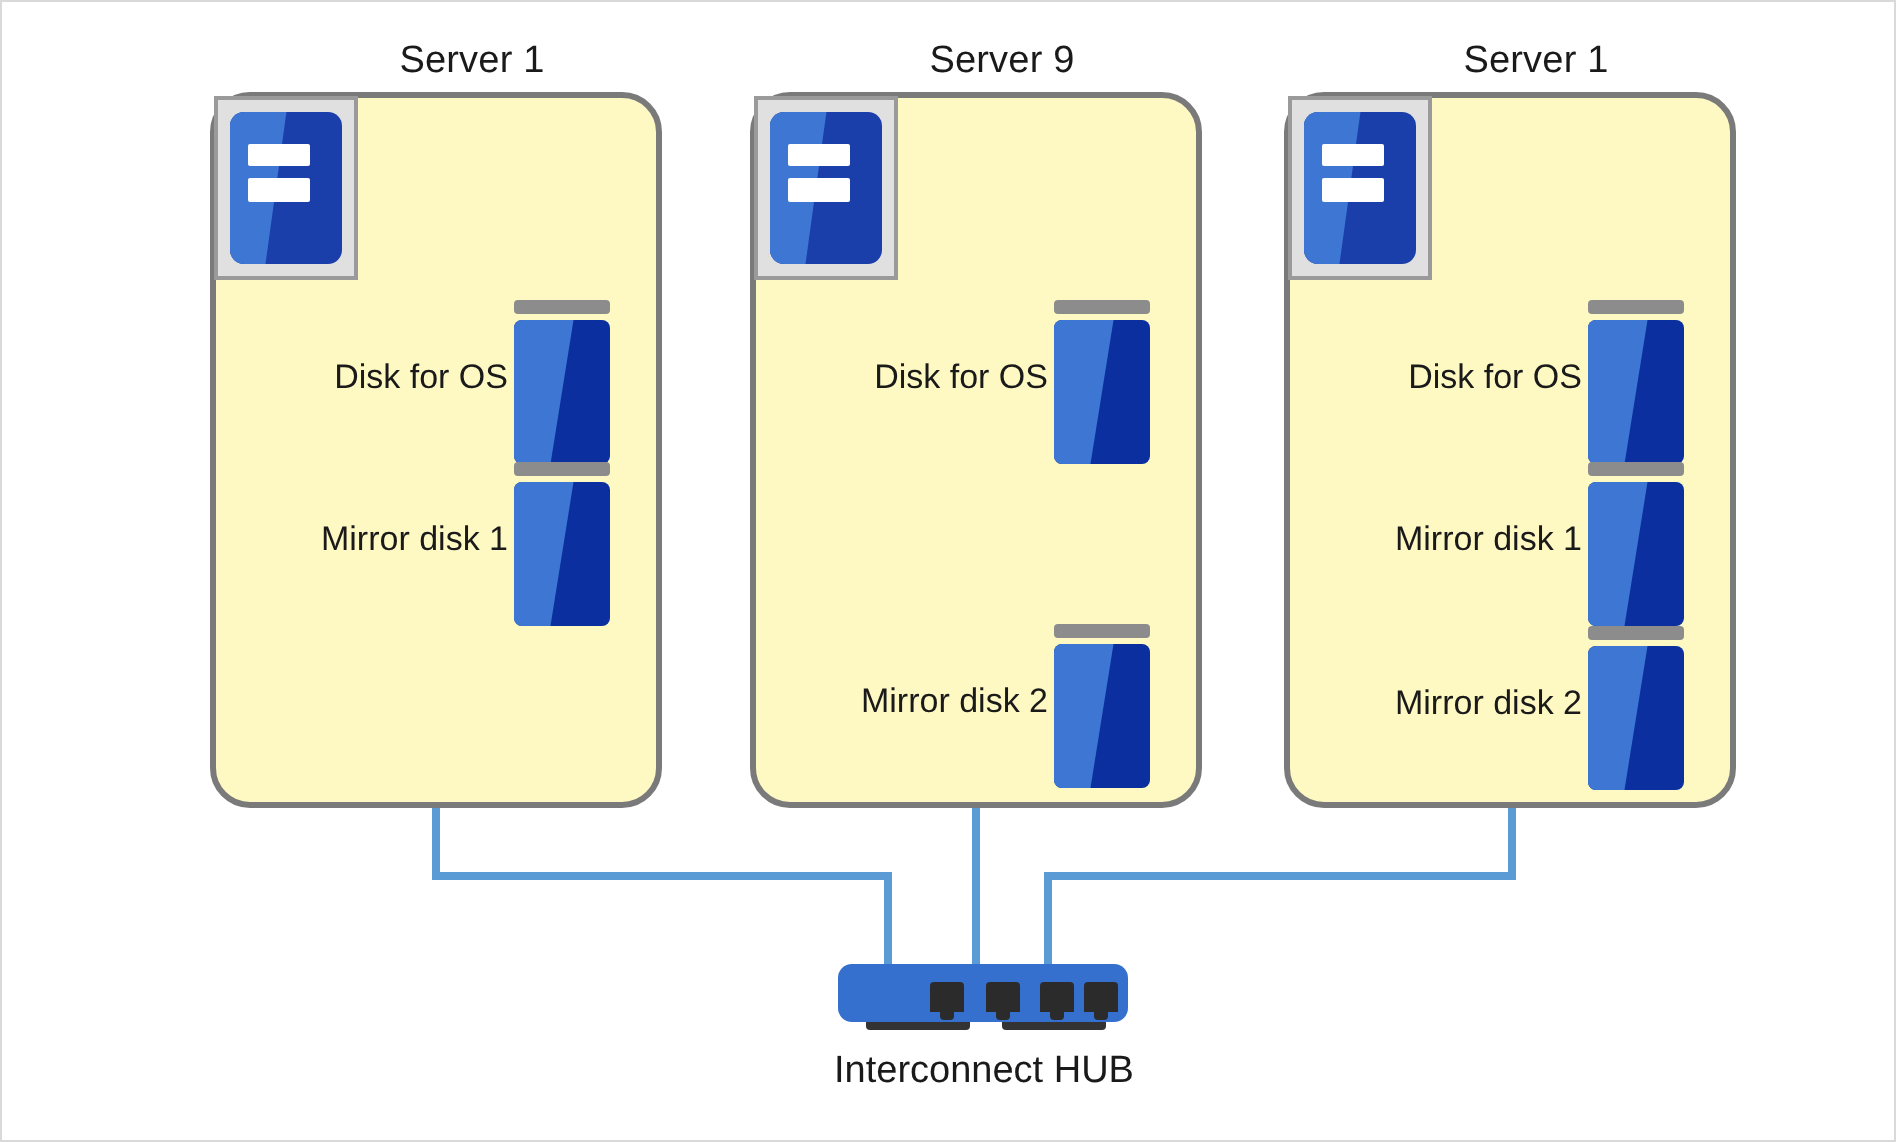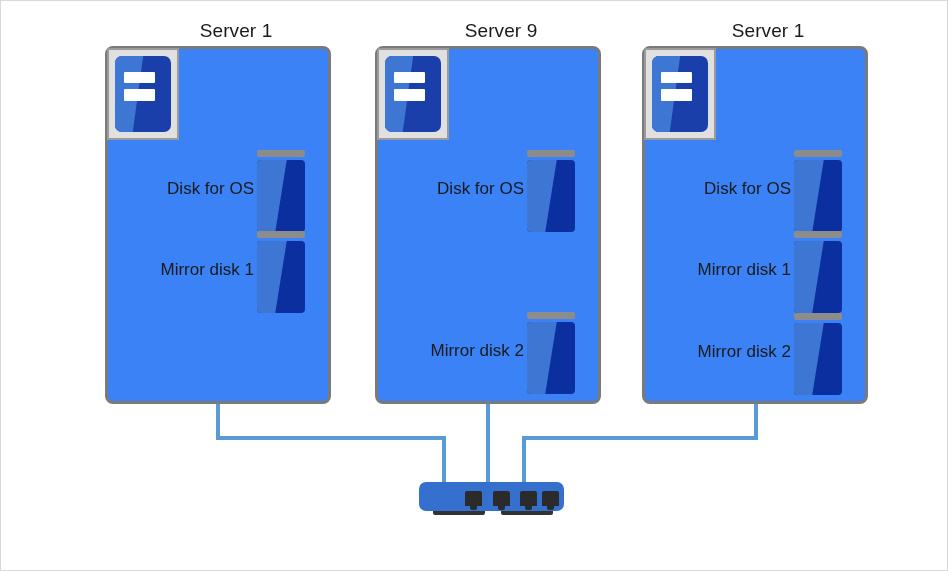--- a/index.html
+++ b/index.html
@@ -23,23 +23,23 @@
     font-size: 19px;
     color: #1a1a1a;
     text-align: center;
     white-space: nowrap;
     letter-spacing: 0.1px;
   }
 
   
   .server-box {
     position: absolute;
-    background: #3b82f6;
+    background: #fef9c3;
     border: 3px solid #7a7a7a;
-    border-radius: 8px;
+    border-radius: 20px;
     padding-left: 12px;
   }
 
   
   .server-icon {
     position: absolute;
     background: #e0e0e0;
     border: 2px solid #9a9a9a;
     padding: 6px;
   }
@@ -245,14 +245,15 @@
   <div class="hub-foot" style="left:432px; top:507px; width:52px;"></div>
   <div class="hub-foot" style="left:500px; top:507px; width:52px;"></div>
 
   <div class="hub-body" style="left:418px; top:481px; width:145px; height:29px;">
     <div class="hub-port" style="left:46px; top:9px;"></div>
     <div class="hub-port" style="left:74px; top:9px;"></div>
     <div class="hub-port" style="left:101px; top:9px;"></div>
     <div class="hub-port" style="left:123px; top:9px;"></div>
   </div>
 
+  <div class="hub-caption" style="left:391px; top:524px; width:200px;">Interconnect HUB</div>
 
 </div>
 
 </body></html>

